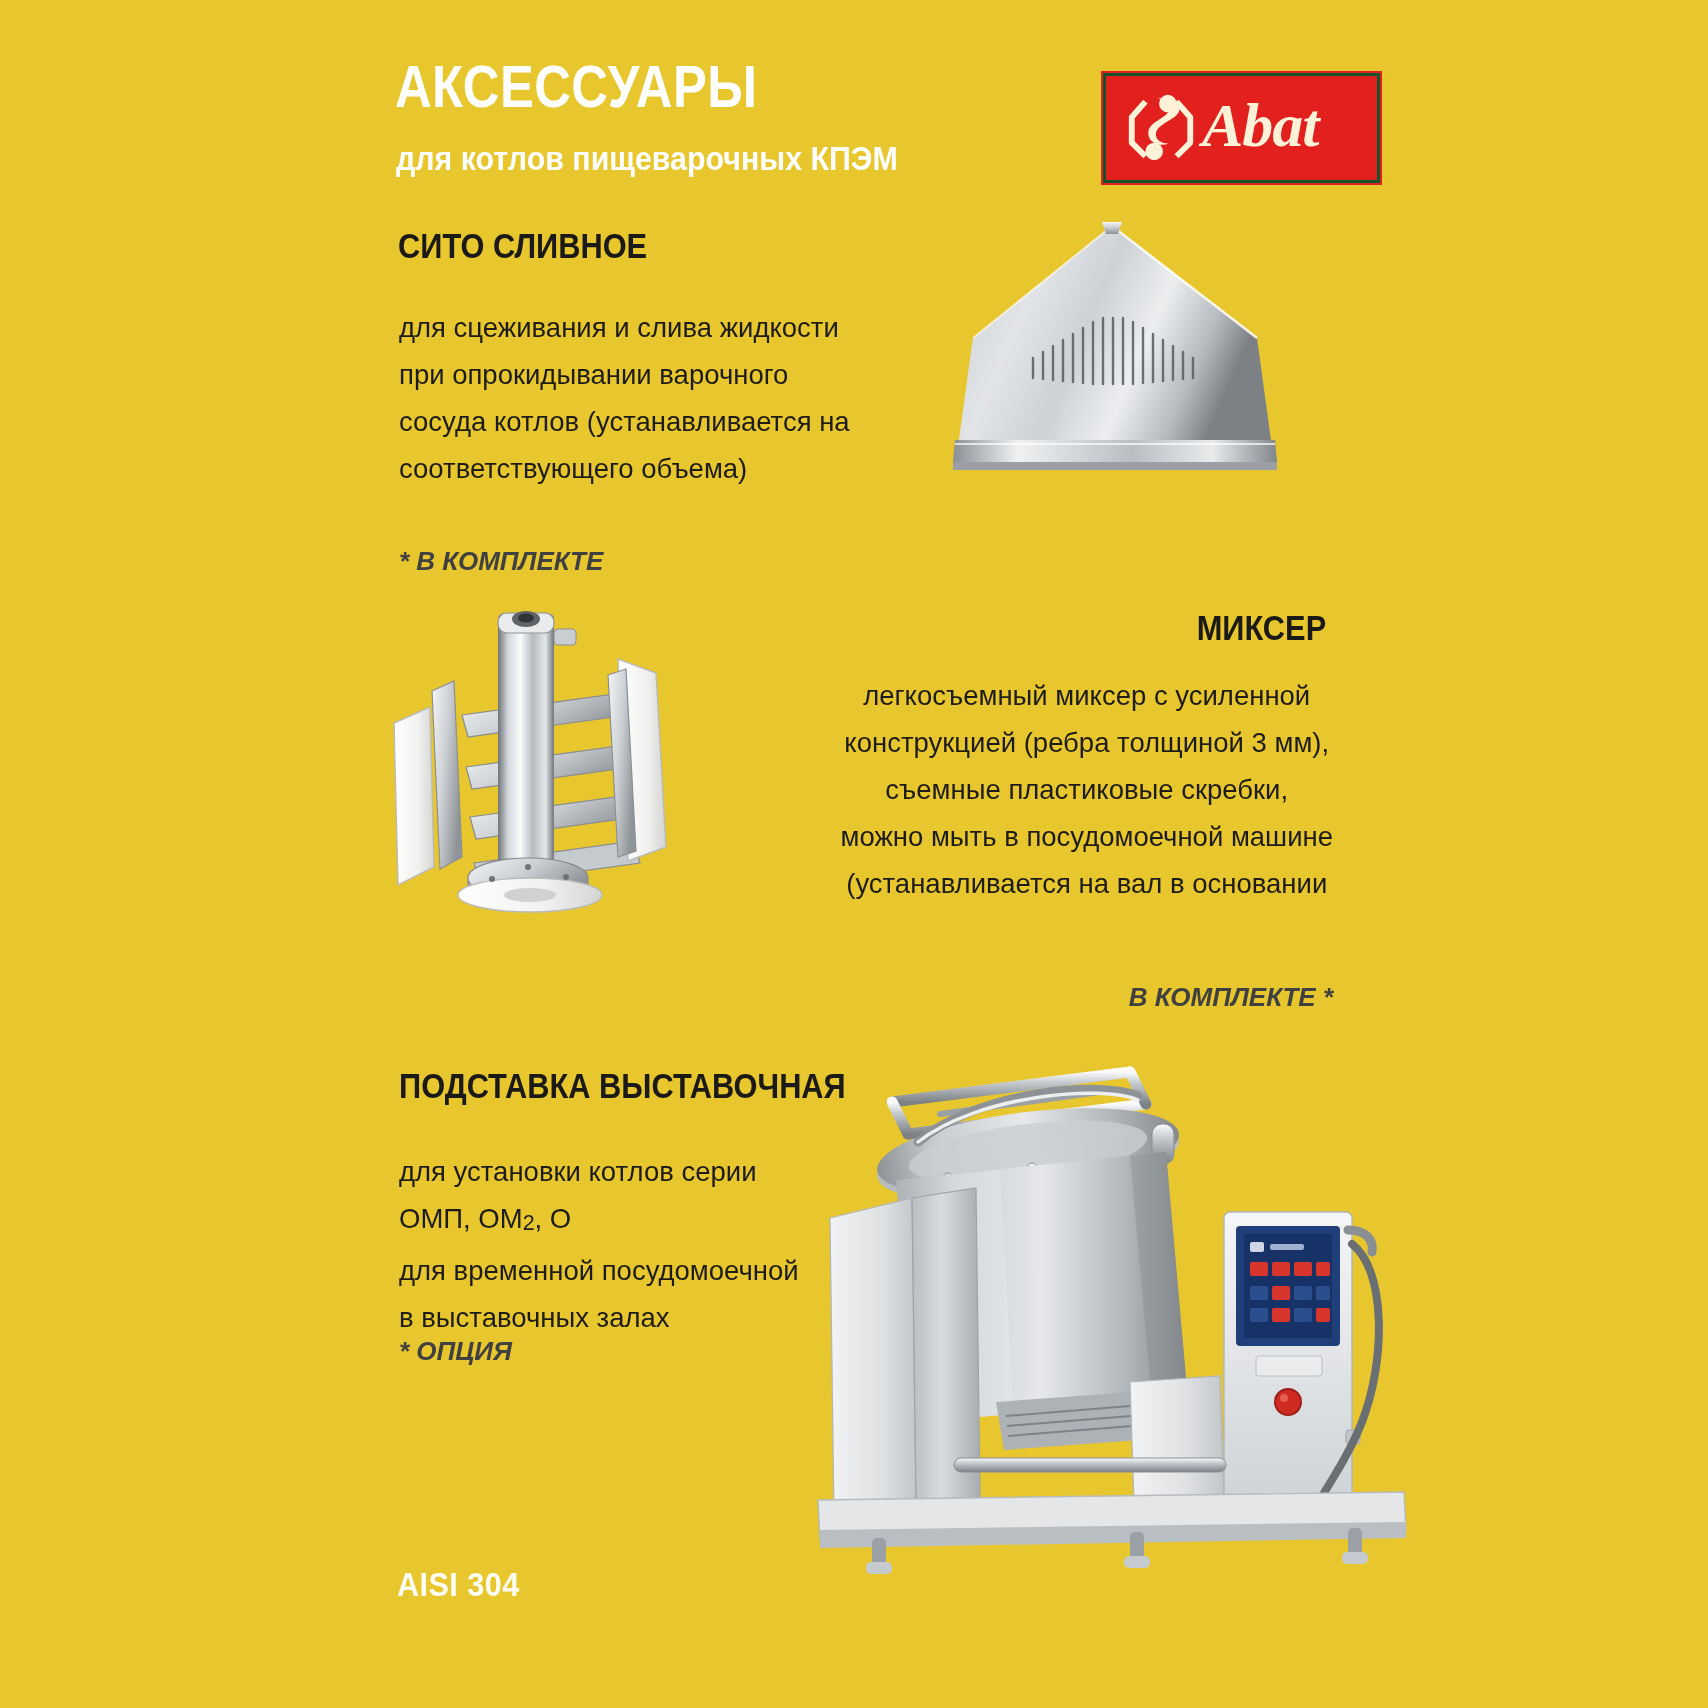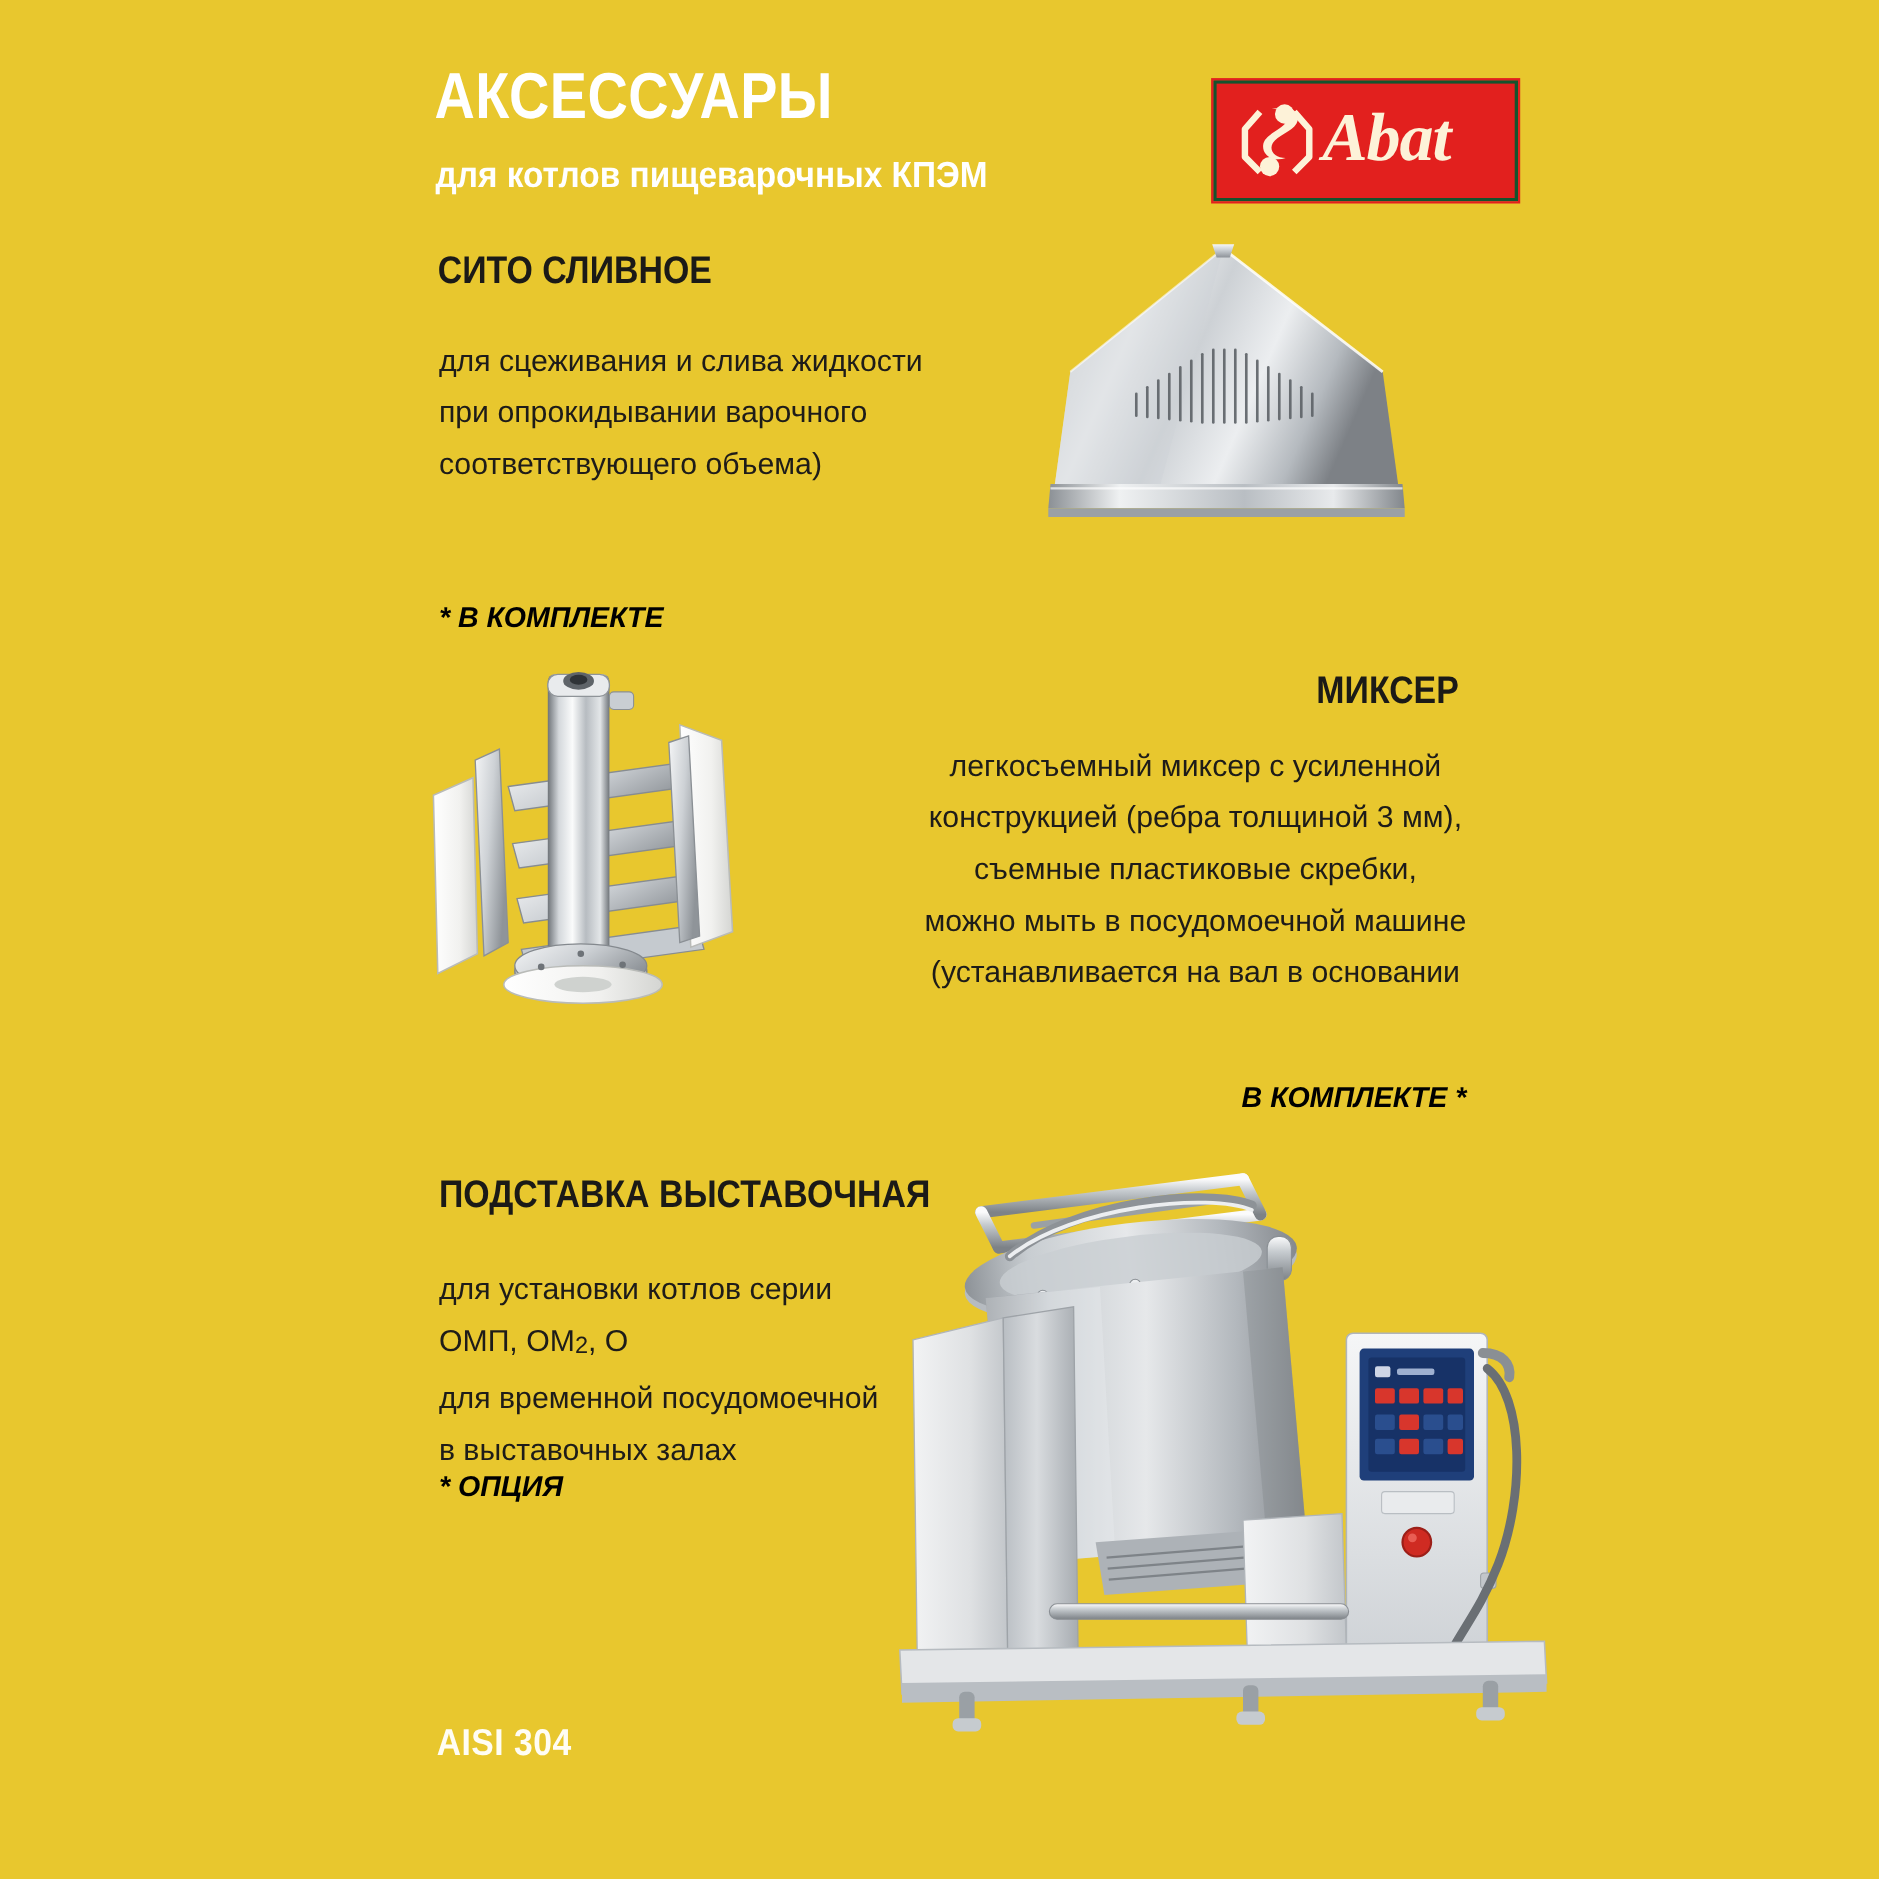--- a/index.html
+++ b/index.html
@@ -81,21 +81,21 @@
     color: #1e1c19;
     line-height: 47px;
     white-space: nowrap;
   }
   .body-txt.right { text-align: center; }
   .note {
     position: absolute;
     font-size: 26px;
     font-style: italic;
     font-weight: 600;
-    color: #000000;
+    color: #404040;
     white-space: nowrap;
     line-height: 1;
   }
   .aisi {
     position: absolute;
     left: 397px; top: 1565px;
     font-size: 34px;
     font-weight: 700;
     color: #fffdf4;
     letter-spacing: 0.5px;
@@ -132,20 +132,21 @@
       </svg>
     </span>
     <span class="logo-word">Abat</span>
   </div>
 
   <div class="sec-h" style="left:398px; top:228px;">СИТО СЛИВНОЕ</div>
 
   <div class="body-txt" style="left:399px; top:304px;">
     <div>для сцеживания и слива жидкости</div>
     <div>при опрокидывании варочного</div>
+    <div>сосуда котлов (устанавливается на</div>
     <div>соответствующего объема)</div>
   </div>
 
   <div class="note" style="left:399px; top:548px;">* В КОМПЛЕКТЕ</div>
 
   <div class="img-slot" id="img-sieve">
     <svg viewBox="0 0 420 280" width="420" height="280" aria-hidden="true">
       <defs>
         <linearGradient id="steelA" x1="0" y1="0" x2="1" y2="0.3">
           <stop offset="0" stop-color="#8d9196"></stop>

